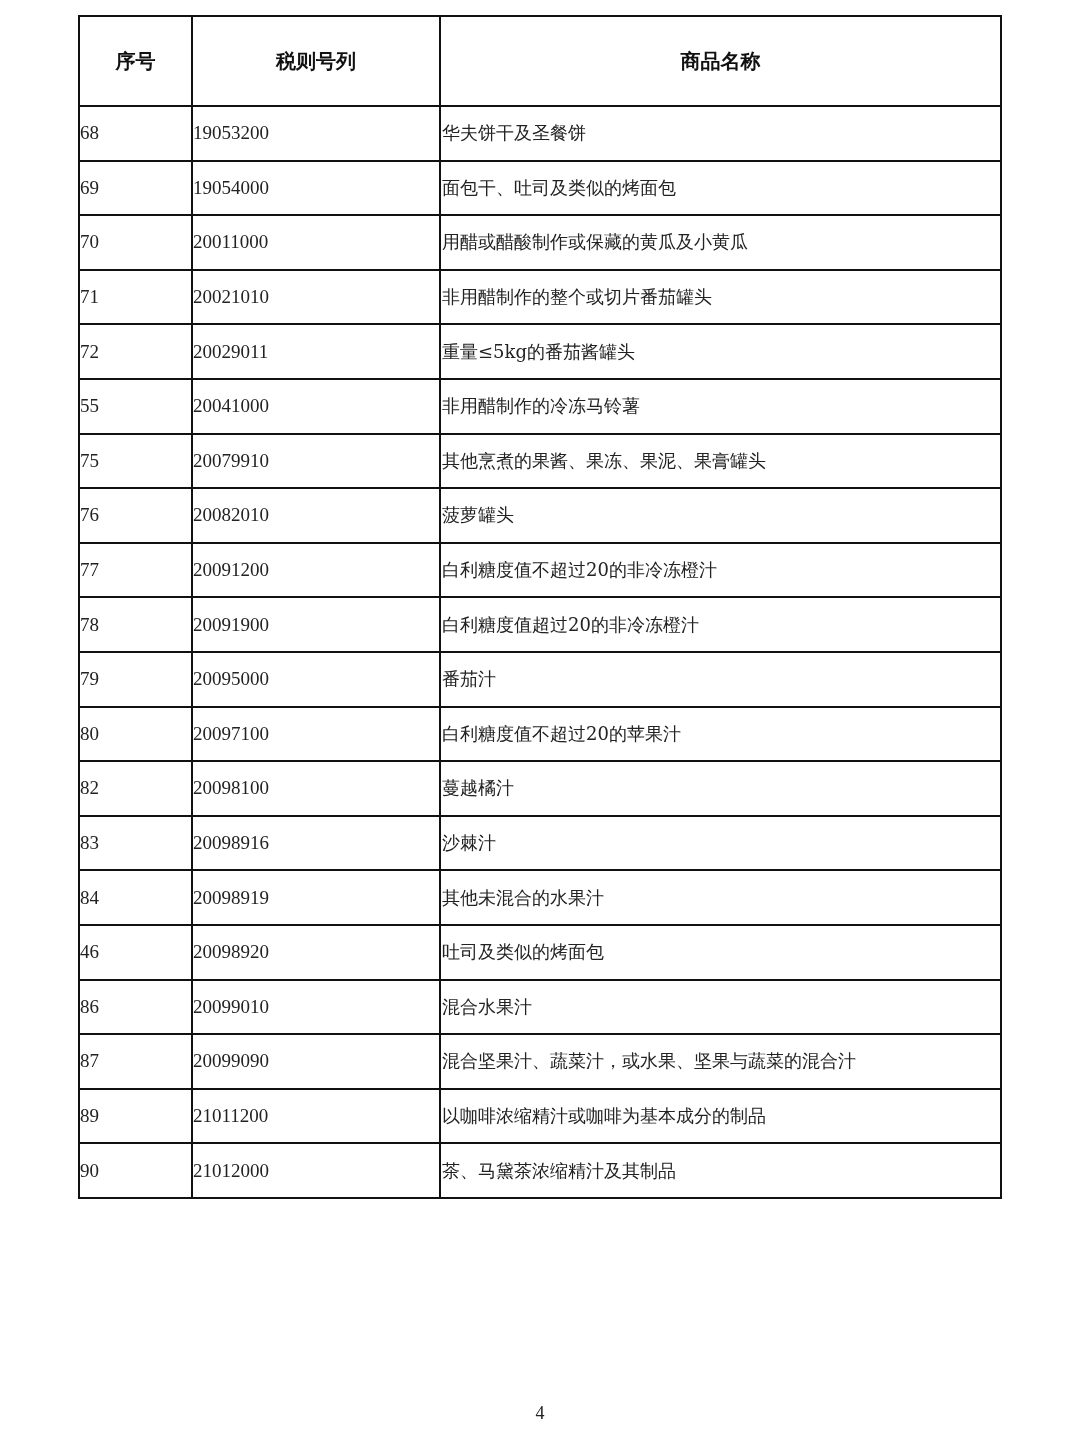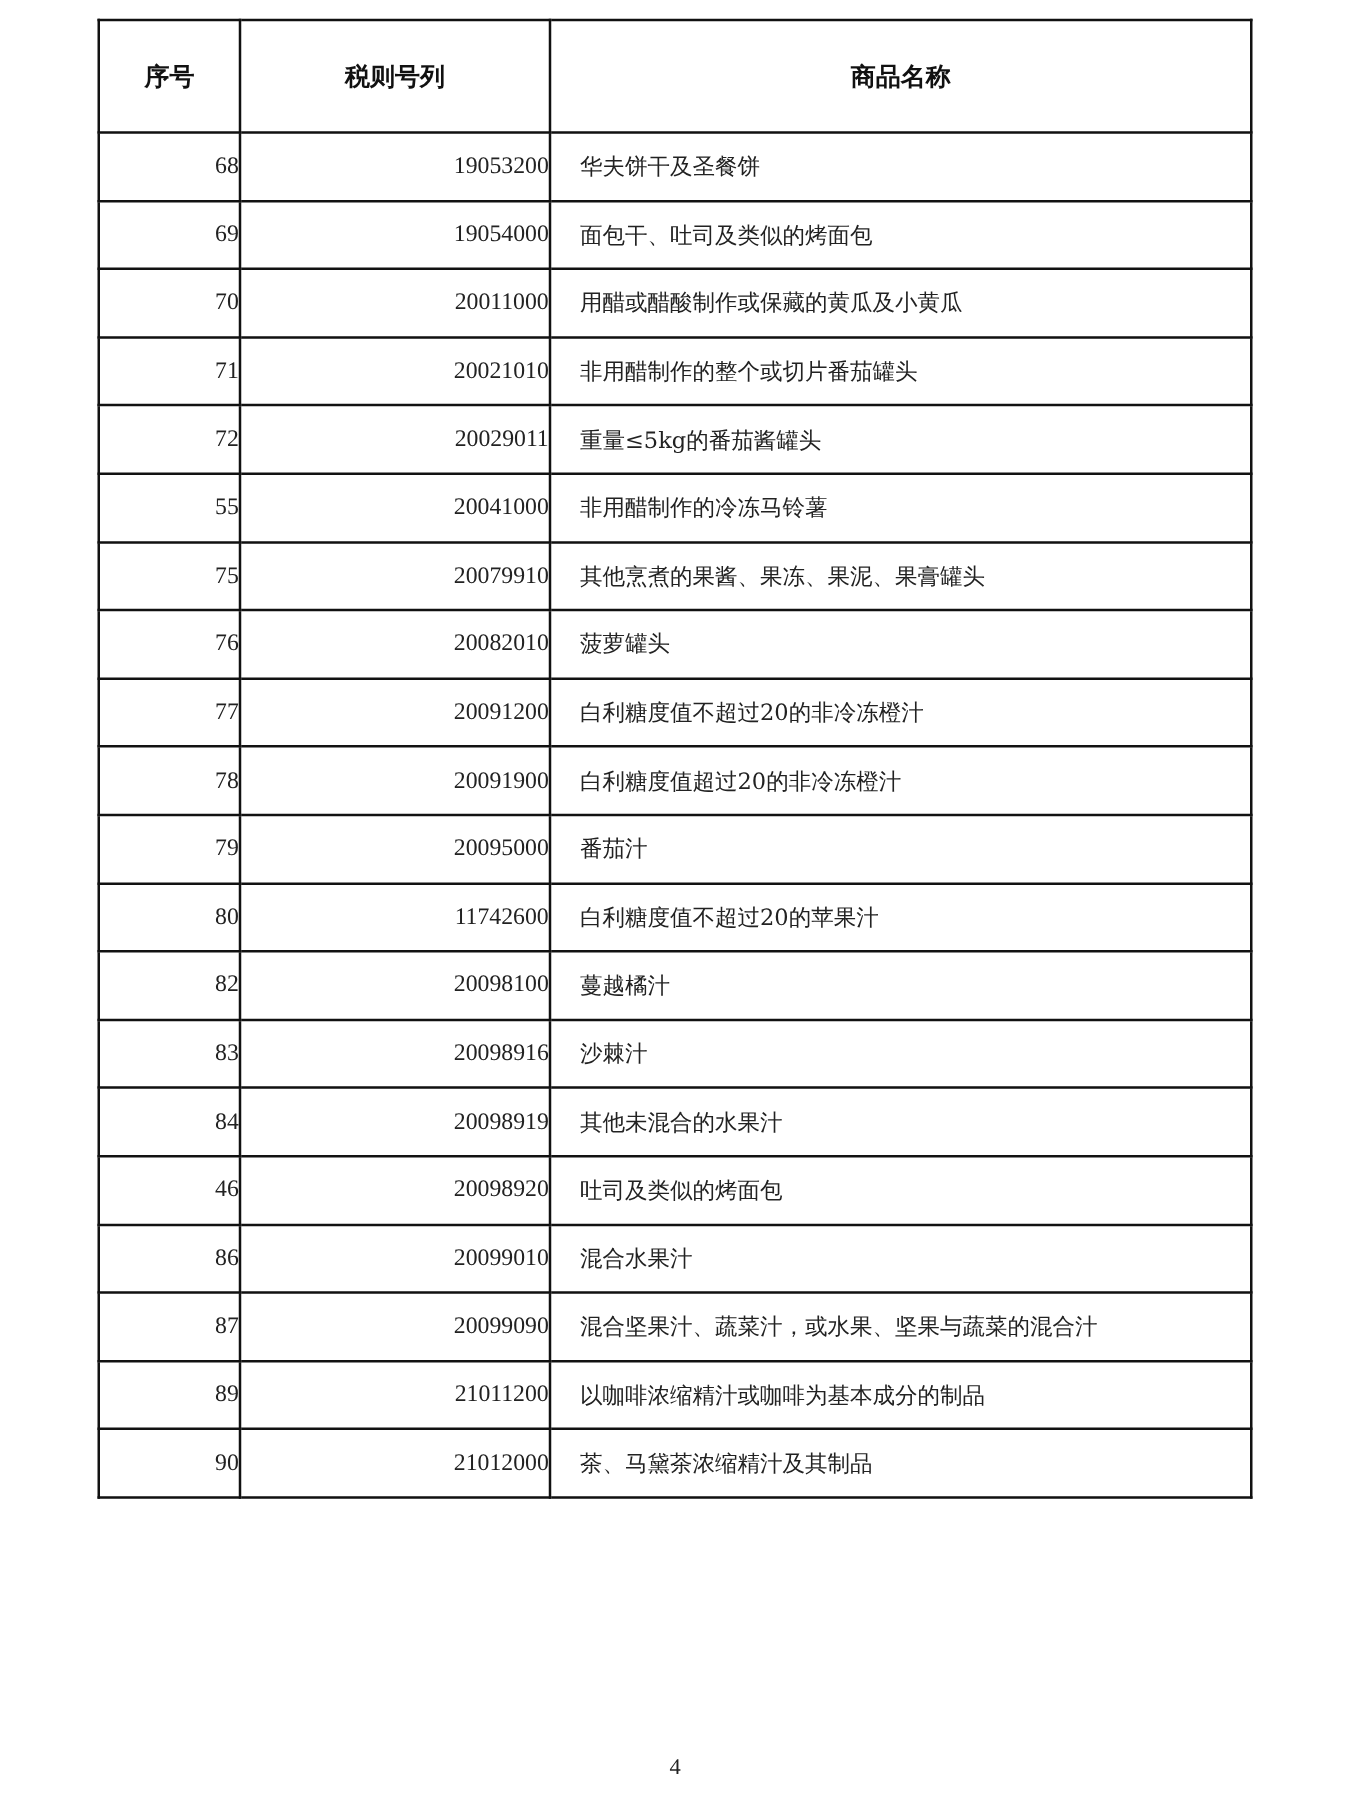--- a/index.html
+++ b/index.html
@@ -40,26 +40,26 @@
       vertical-align: middle;
       color: #111;
     }
     .page-table td {
       height: 52.6px;
       font-size: 19px;
       vertical-align: middle;
       color: #222;
     }
     .page-table td.seq, .page-table td.code {
-      text-align: right;
+      text-align: left;
       font-family: "Liberation Serif", serif;
     }
     .page-table td.name {
       text-align: left;
-      padding-left: 23px;
+      padding-left: 1px;
       font-family: "DejaVu Serif", "Liberation Serif", serif;
       font-size: 18px;
     }
     .page-number {
       position: absolute;
       left: 0;
       width: 1080px;
       top: 1403px;
       text-align: center;
       font-size: 18px;
@@ -135,21 +135,21 @@
         <td class="code">20091900</td>
         <td class="name">白利糖度值超过20的非冷冻橙汁</td>
       </tr>
       <tr>
         <td class="seq">79</td>
         <td class="code">20095000</td>
         <td class="name">番茄汁</td>
       </tr>
       <tr>
         <td class="seq">80</td>
-        <td class="code">11742600</td>
+        <td class="code">20097100</td>
         <td class="name">白利糖度值不超过20的苹果汁</td>
       </tr>
       <tr>
         <td class="seq">82</td>
         <td class="code">20098100</td>
         <td class="name">蔓越橘汁</td>
       </tr>
       <tr>
         <td class="seq">83</td>
         <td class="code">20098916</td>

